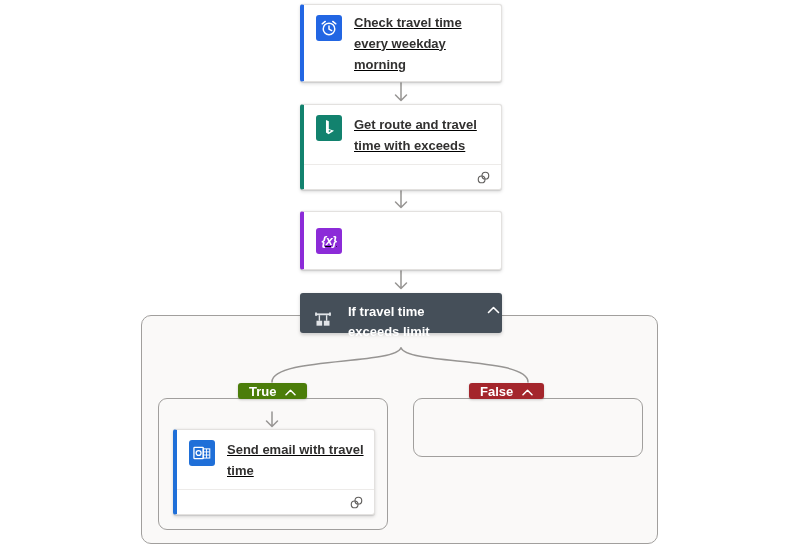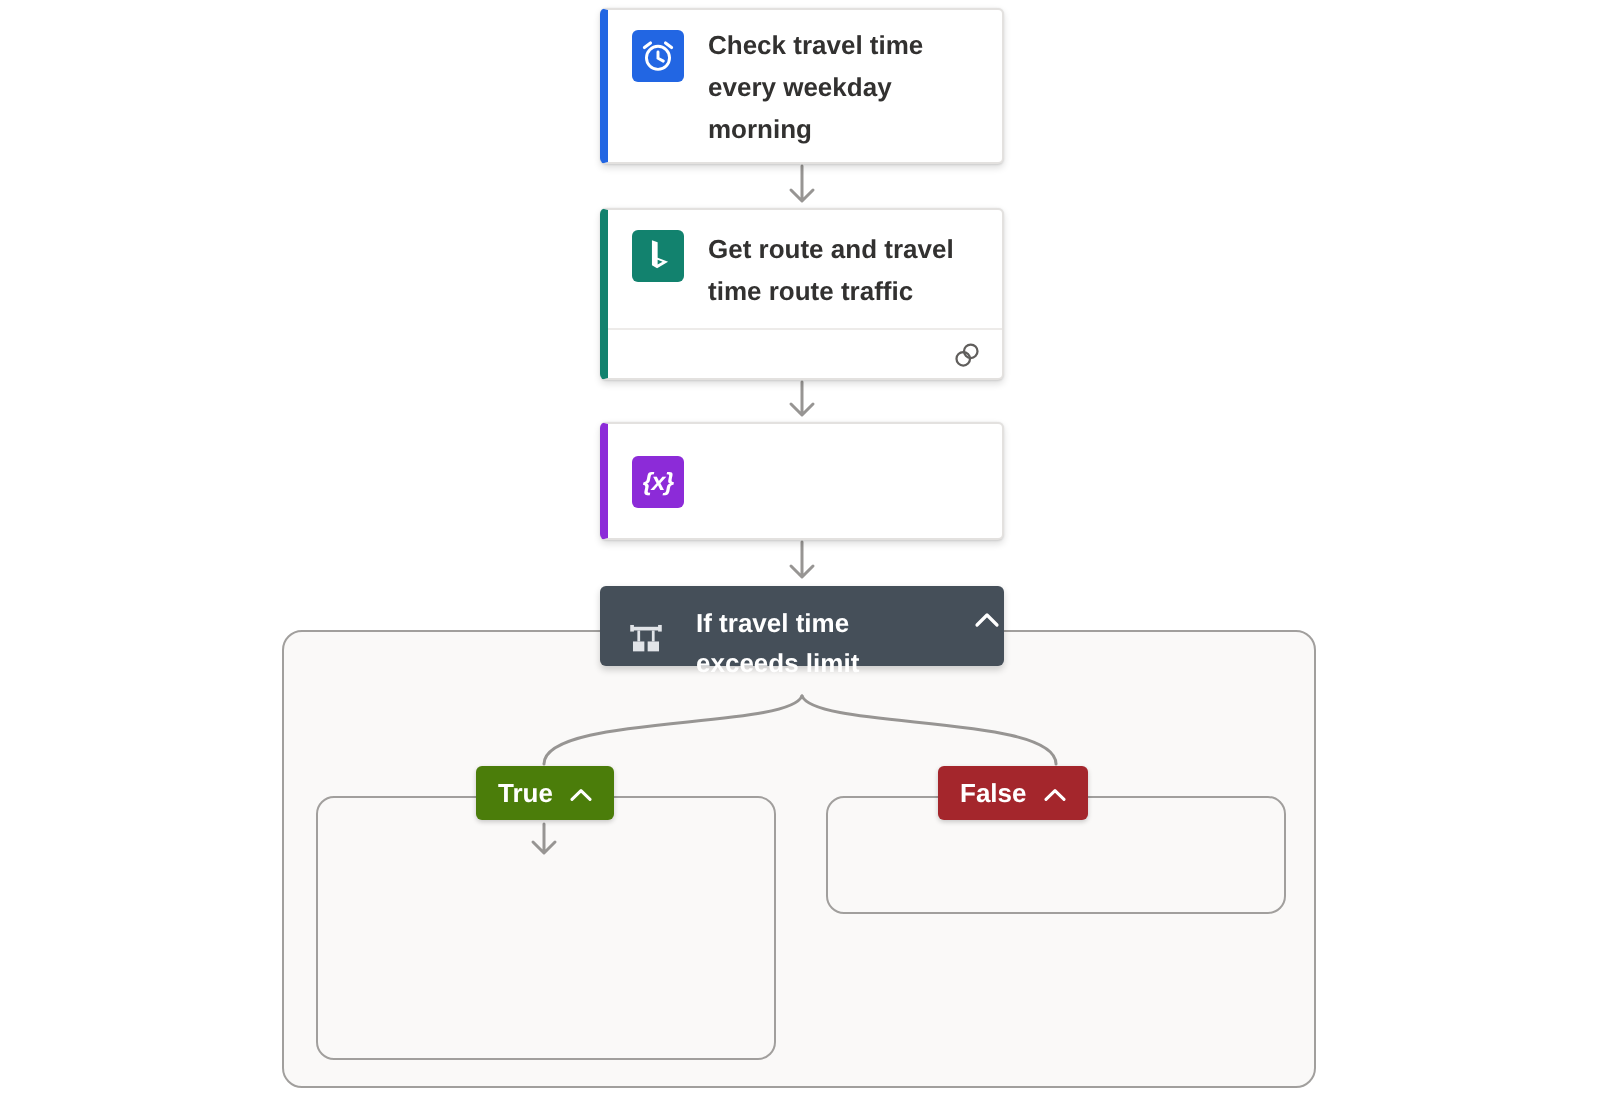--- a/index.html
+++ b/index.html
@@ -41,20 +41,21 @@
     background: #ffffff;
     border: 1px solid var(--card-border);
     border-left: 4px solid var(--accent-blue);
     border-radius: 3px;
     box-shadow: 0 0.3px 0.9px rgba(0,0,0,.10), 0 1.6px 3.6px rgba(0,0,0,.13);
     box-sizing: border-box;
     z-index: 3;
     display: flex;
     flex-direction: column;
     cursor: pointer;
+    text-decoration: underline;
   }
   .card.teal   { border-left-color: var(--accent-teal); }
   .card.purple { border-left-color: var(--accent-purple); }
   .card.blue2  { border-left-color: var(--outlook-blue); }
 
   .card-body {
     flex: 1;
     display: flex;
     align-items: center;
     gap: 12px;
@@ -118,21 +119,21 @@
   .cond-icon { margin-top: 9px; flex: 0 0 24px; display: flex; }
   .cond-title {
     font-size: 13px; font-weight: bold; line-height: 20px;
     color: #ffffff; width: 112px; margin-top: 2px;
   }
   .chev-btn { margin-left: auto; margin-top: 6px; display: flex; cursor: pointer; }
 
   
   .branch-label {
     position: absolute;
-    top: 383px; height: 27px;
+    top: 383px; height: 16px;
     border-radius: 3px;
     display: flex; align-items: center; gap: 9px;
     padding: 0 11px;
     color: #fff; font-size: 13px; font-weight: bold;
     z-index: 4;
     box-shadow: 0 1px 2.5px rgba(0,0,0,.2);
     cursor: pointer;
   }
   .branch-label.true  { left: 238px; background: var(--true-green); }
   .branch-label.false { left: 469px; background: var(--false-red); }
@@ -179,21 +180,21 @@
   </div>
 
   <div class="card teal route-card">
     <div class="card-body">
       <span class="icon-sq bg-teal">
         <svg width="22" height="22" viewBox="0 0 24 24">
           <path d="M8.7 3.4 L11.8 4.5 L11.8 13 L17.5 15.1 L11.5 18.7 L8.7 17 Z
                    M11.8 14.1 L14.5 15.1 L11.8 16.7 Z" fill="#fff" fill-rule="evenodd"></path>
         </svg>
       </span>
-      <span class="card-title">Get route and travel time route traffic</span>
+      <span class="card-title">Get route and travel time with exceeds</span>
     </div>
     <div class="card-footer">
       <span class="conn-icon">
         <svg width="15" height="15" viewBox="0 0 16 16">
           <circle cx="6" cy="10" r="3.6" stroke="#605E5C" stroke-width="1.2" fill="none"></circle>
           <circle cx="10" cy="6" r="3.6" stroke="#605E5C" stroke-width="1.2" fill="none"></circle>
         </svg>
       </span>
     </div>
   </div>
@@ -237,14 +238,35 @@
 
   <div class="branch-label false">
     <span>False</span>
     <span class="chev-sm">
       <svg width="11" height="7" viewBox="0 0 11 7">
         <path d="M1 5.7 L5.5 1.3 L10 5.7" stroke="#fff" stroke-width="1.5" fill="none" stroke-linecap="round" stroke-linejoin="round"></path>
       </svg>
     </span>
   </div>
 
+  <div class="card blue2 email-card">
+    <div class="card-body">
+      <span class="icon-sq bg-blue2">
+        <svg width="22" height="22" viewBox="0 0 24 24">
+          <rect x="13.2" y="7.5" width="7.3" height="10" stroke="#fff" stroke-width="1.1" fill="none"></rect>
+          <path d="M13.2 10.8 L20.5 10.8 M13.2 14.2 L20.5 14.2 M16.9 7.5 L16.9 17.5" stroke="#fff" stroke-width="1"></path>
+          <rect x="3.2" y="5.8" width="10.2" height="12.4" rx="0.8" stroke="#fff" stroke-width="1.4" fill="none"></rect>
+          <circle cx="8.3" cy="12" r="2.7" stroke="#fff" stroke-width="1.4" fill="none"></circle>
+        </svg>
+      </span>
+      <span class="card-title">Send email with travel time</span>
+    </div>
+    <div class="card-footer">
+      <span class="conn-icon">
+        <svg width="15" height="15" viewBox="0 0 16 16">
+          <circle cx="6" cy="10" r="3.6" stroke="#605E5C" stroke-width="1.2" fill="none"></circle>
+          <circle cx="10" cy="6" r="3.6" stroke="#605E5C" stroke-width="1.2" fill="none"></circle>
+        </svg>
+      </span>
+    </div>
+  </div>
 
 </div>
 
 </body></html>

